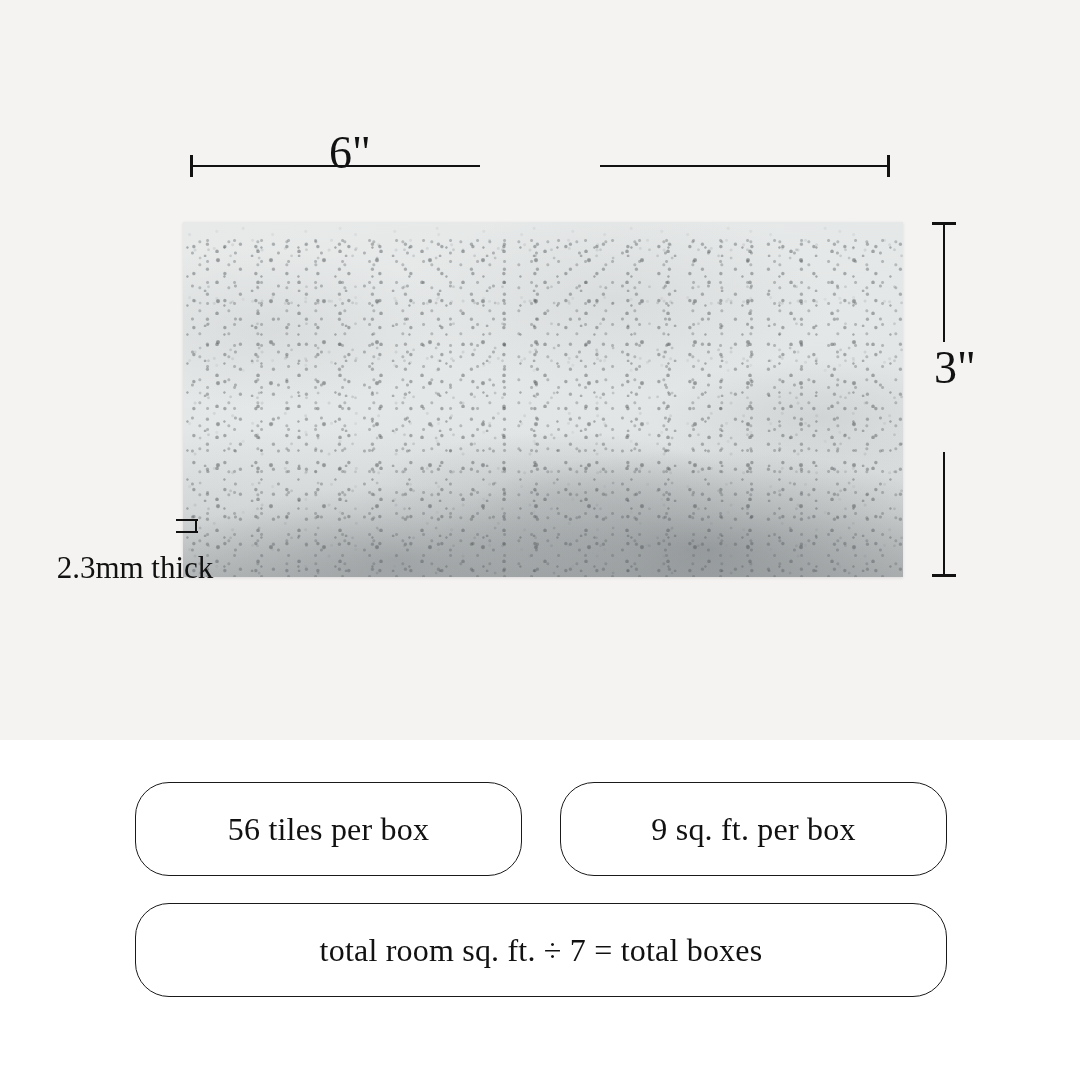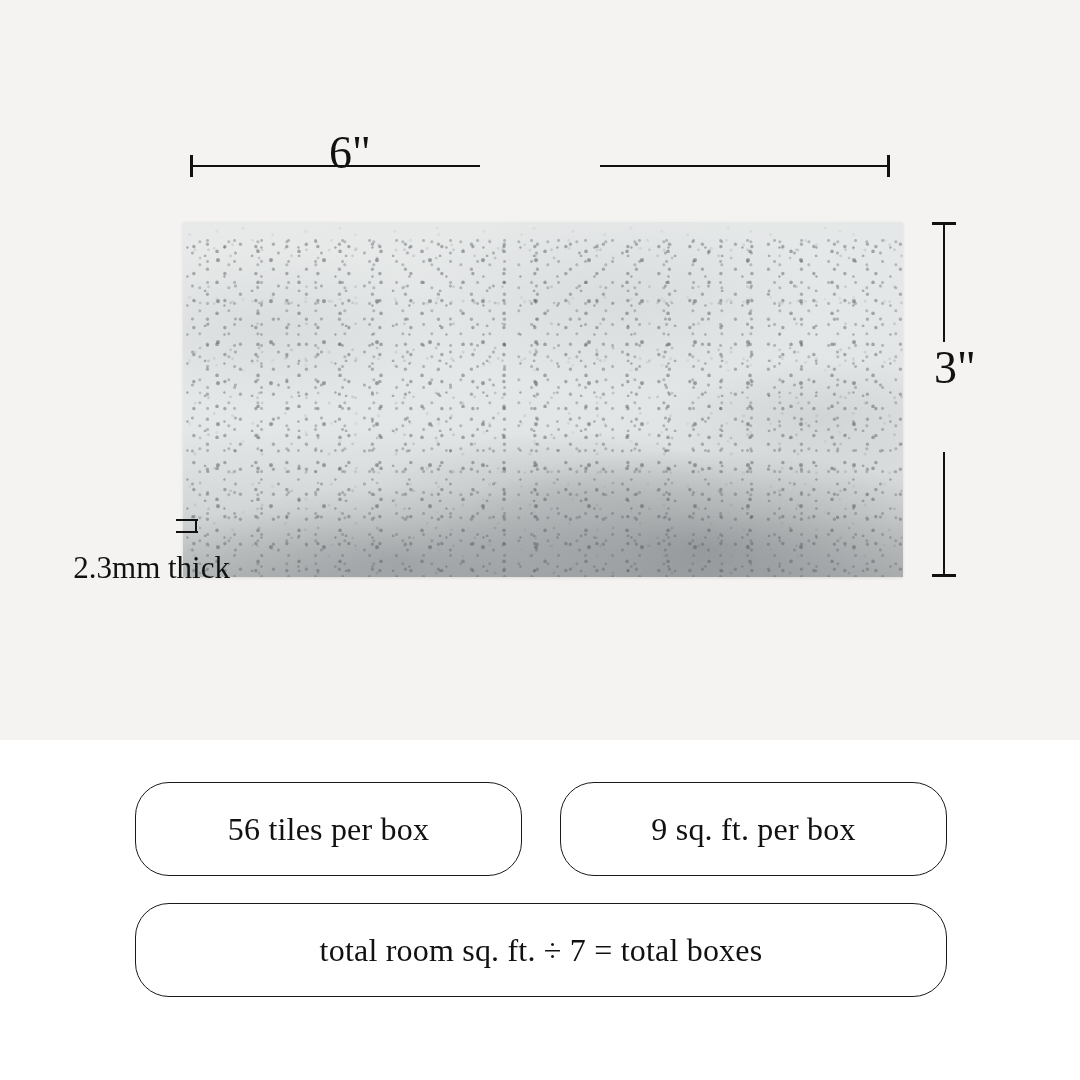--- a/index.html
+++ b/index.html
@@ -188,21 +188,21 @@
     width: 2px;
     height: 14px;
     background: #111;
   }
 
   #thickness-label {
     position: absolute;
     left: 40px;
     top: 548px;
     width: 190px;
-    text-align: right;
+    text-align: center;
     font-size: 31px;
     color: #111;
     line-height: 1.32;
   }
 
   
   #info-panel {
     position: absolute;
     left: 0;
     top: 740px;

